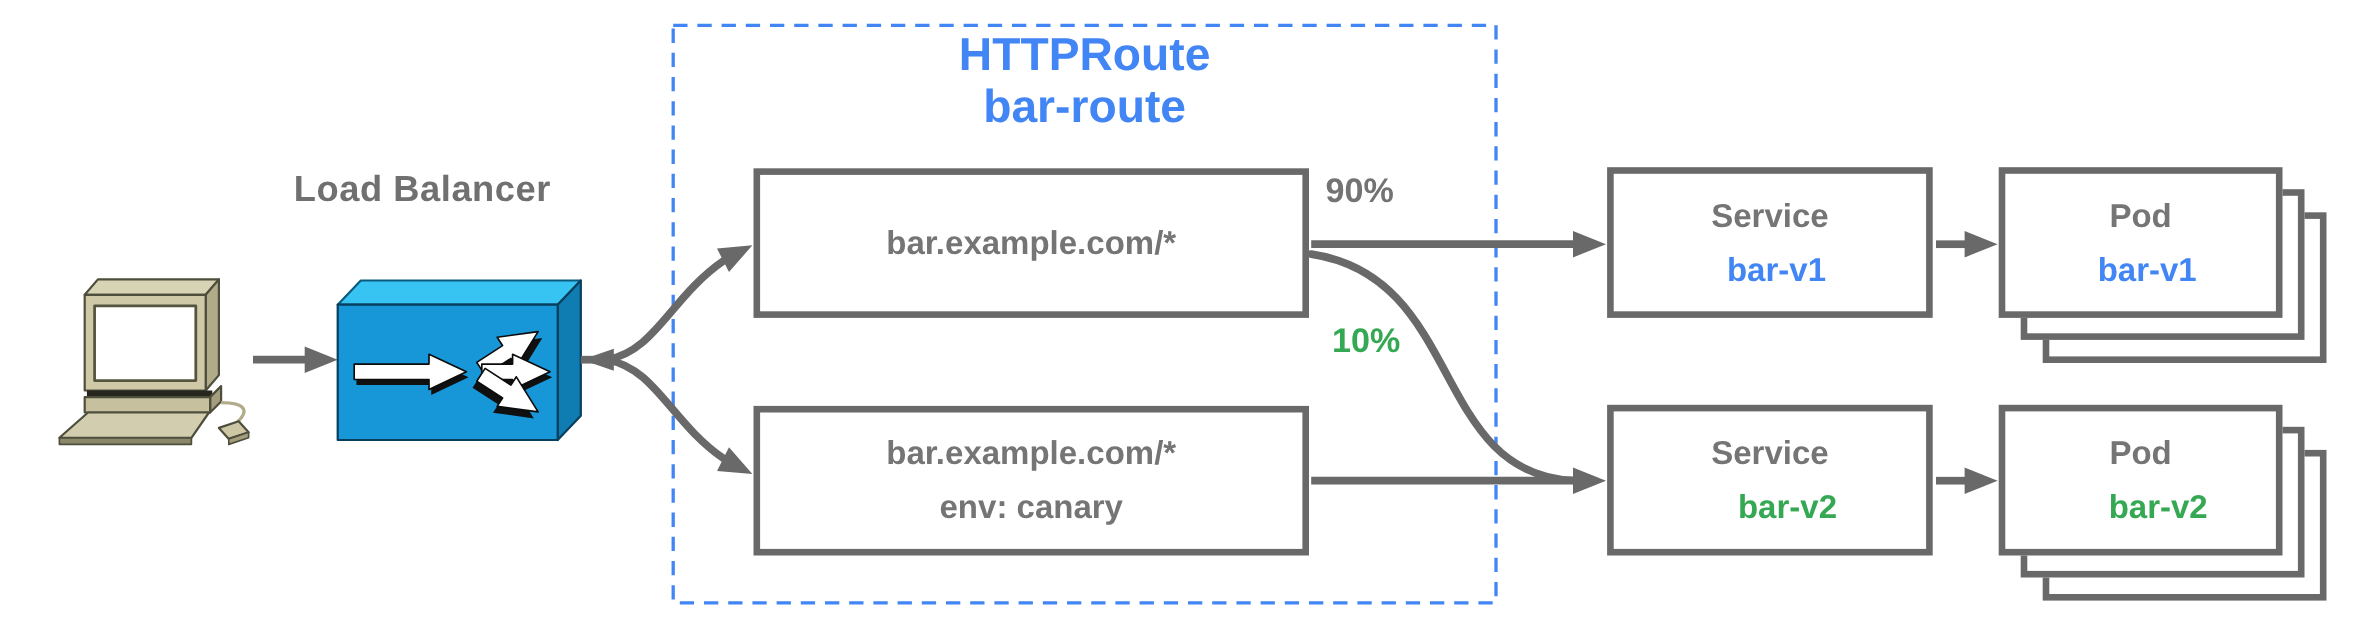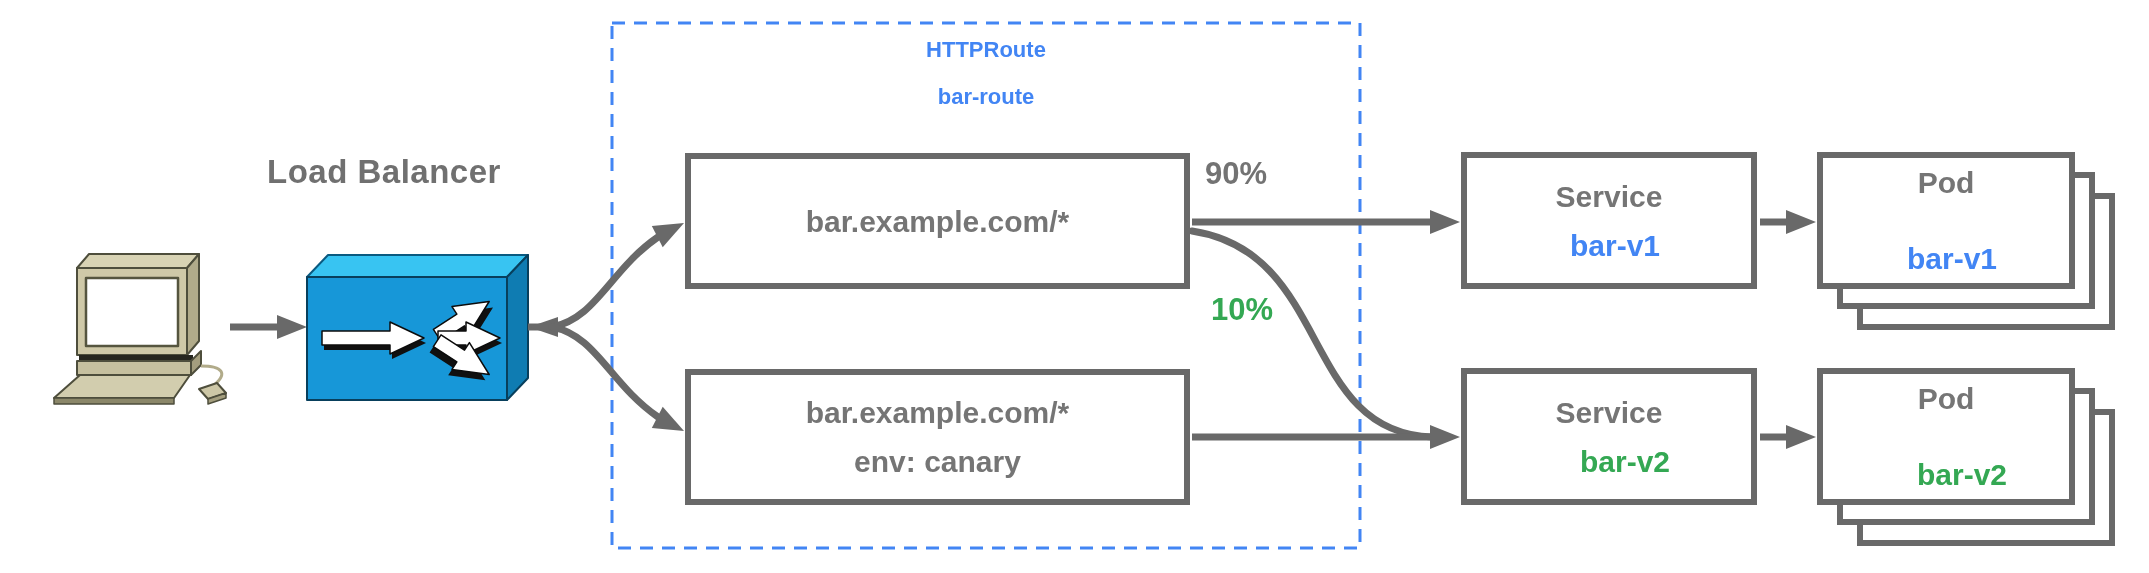--- a/index.html
+++ b/index.html
@@ -15,21 +15,21 @@
   .abs{position:absolute;box-sizing:border-box;}
   .lb-label{
     left:267px;top:153px;width:300px;
     text-align:left;
     font-size:33px;color:#707070;
     letter-spacing:0.5px;
   }
   .route-title{
     left:612px;top:26px;width:748px;
     text-align:center;
-    font-size:22px;line-height:47px;
+    font-size:42px;line-height:47px;
     color:#4285f4;
   }
   .node{
     background:#ffffff;
     border:6px solid #696969;
     display:flex;flex-direction:column;
     align-items:center;justify-content:center;
     text-align:center;
     font-size:30px;line-height:49px;color:#757575;
   }
@@ -45,21 +45,21 @@
   .pod-stack{width:302px;height:182px;}
   .pod1{left:1817px;top:152px;}
   .pod2{left:1817px;top:368px;}
   .pod-layer{
     position:absolute;box-sizing:border-box;
     width:258px;height:137px;
     background:#ffffff;border:6px solid #696969;
   }
   .pl3{left:40px;top:41px;}
   .pl2{left:20px;top:20px;}
-  .pl1{left:0;top:0;display:flex;flex-direction:column;align-items:center;justify-content:space-between;text-align:center;font-size:30px;line-height:49px;color:#757575;}
+  .pl1{left:0;top:0;display:flex;flex-direction:column;align-items:center;justify-content:center;text-align:center;font-size:30px;line-height:49px;color:#757575;}
 </style>
 </head>
 <body>
 
 <div class="canvas">
 
   <svg class="layer-svg" viewBox="0 0 2149 573">
 
     <rect x="612" y="23" width="748" height="525" fill="none" stroke="#4285f4" stroke-width="3" stroke-dasharray="13 9"></rect>
 

